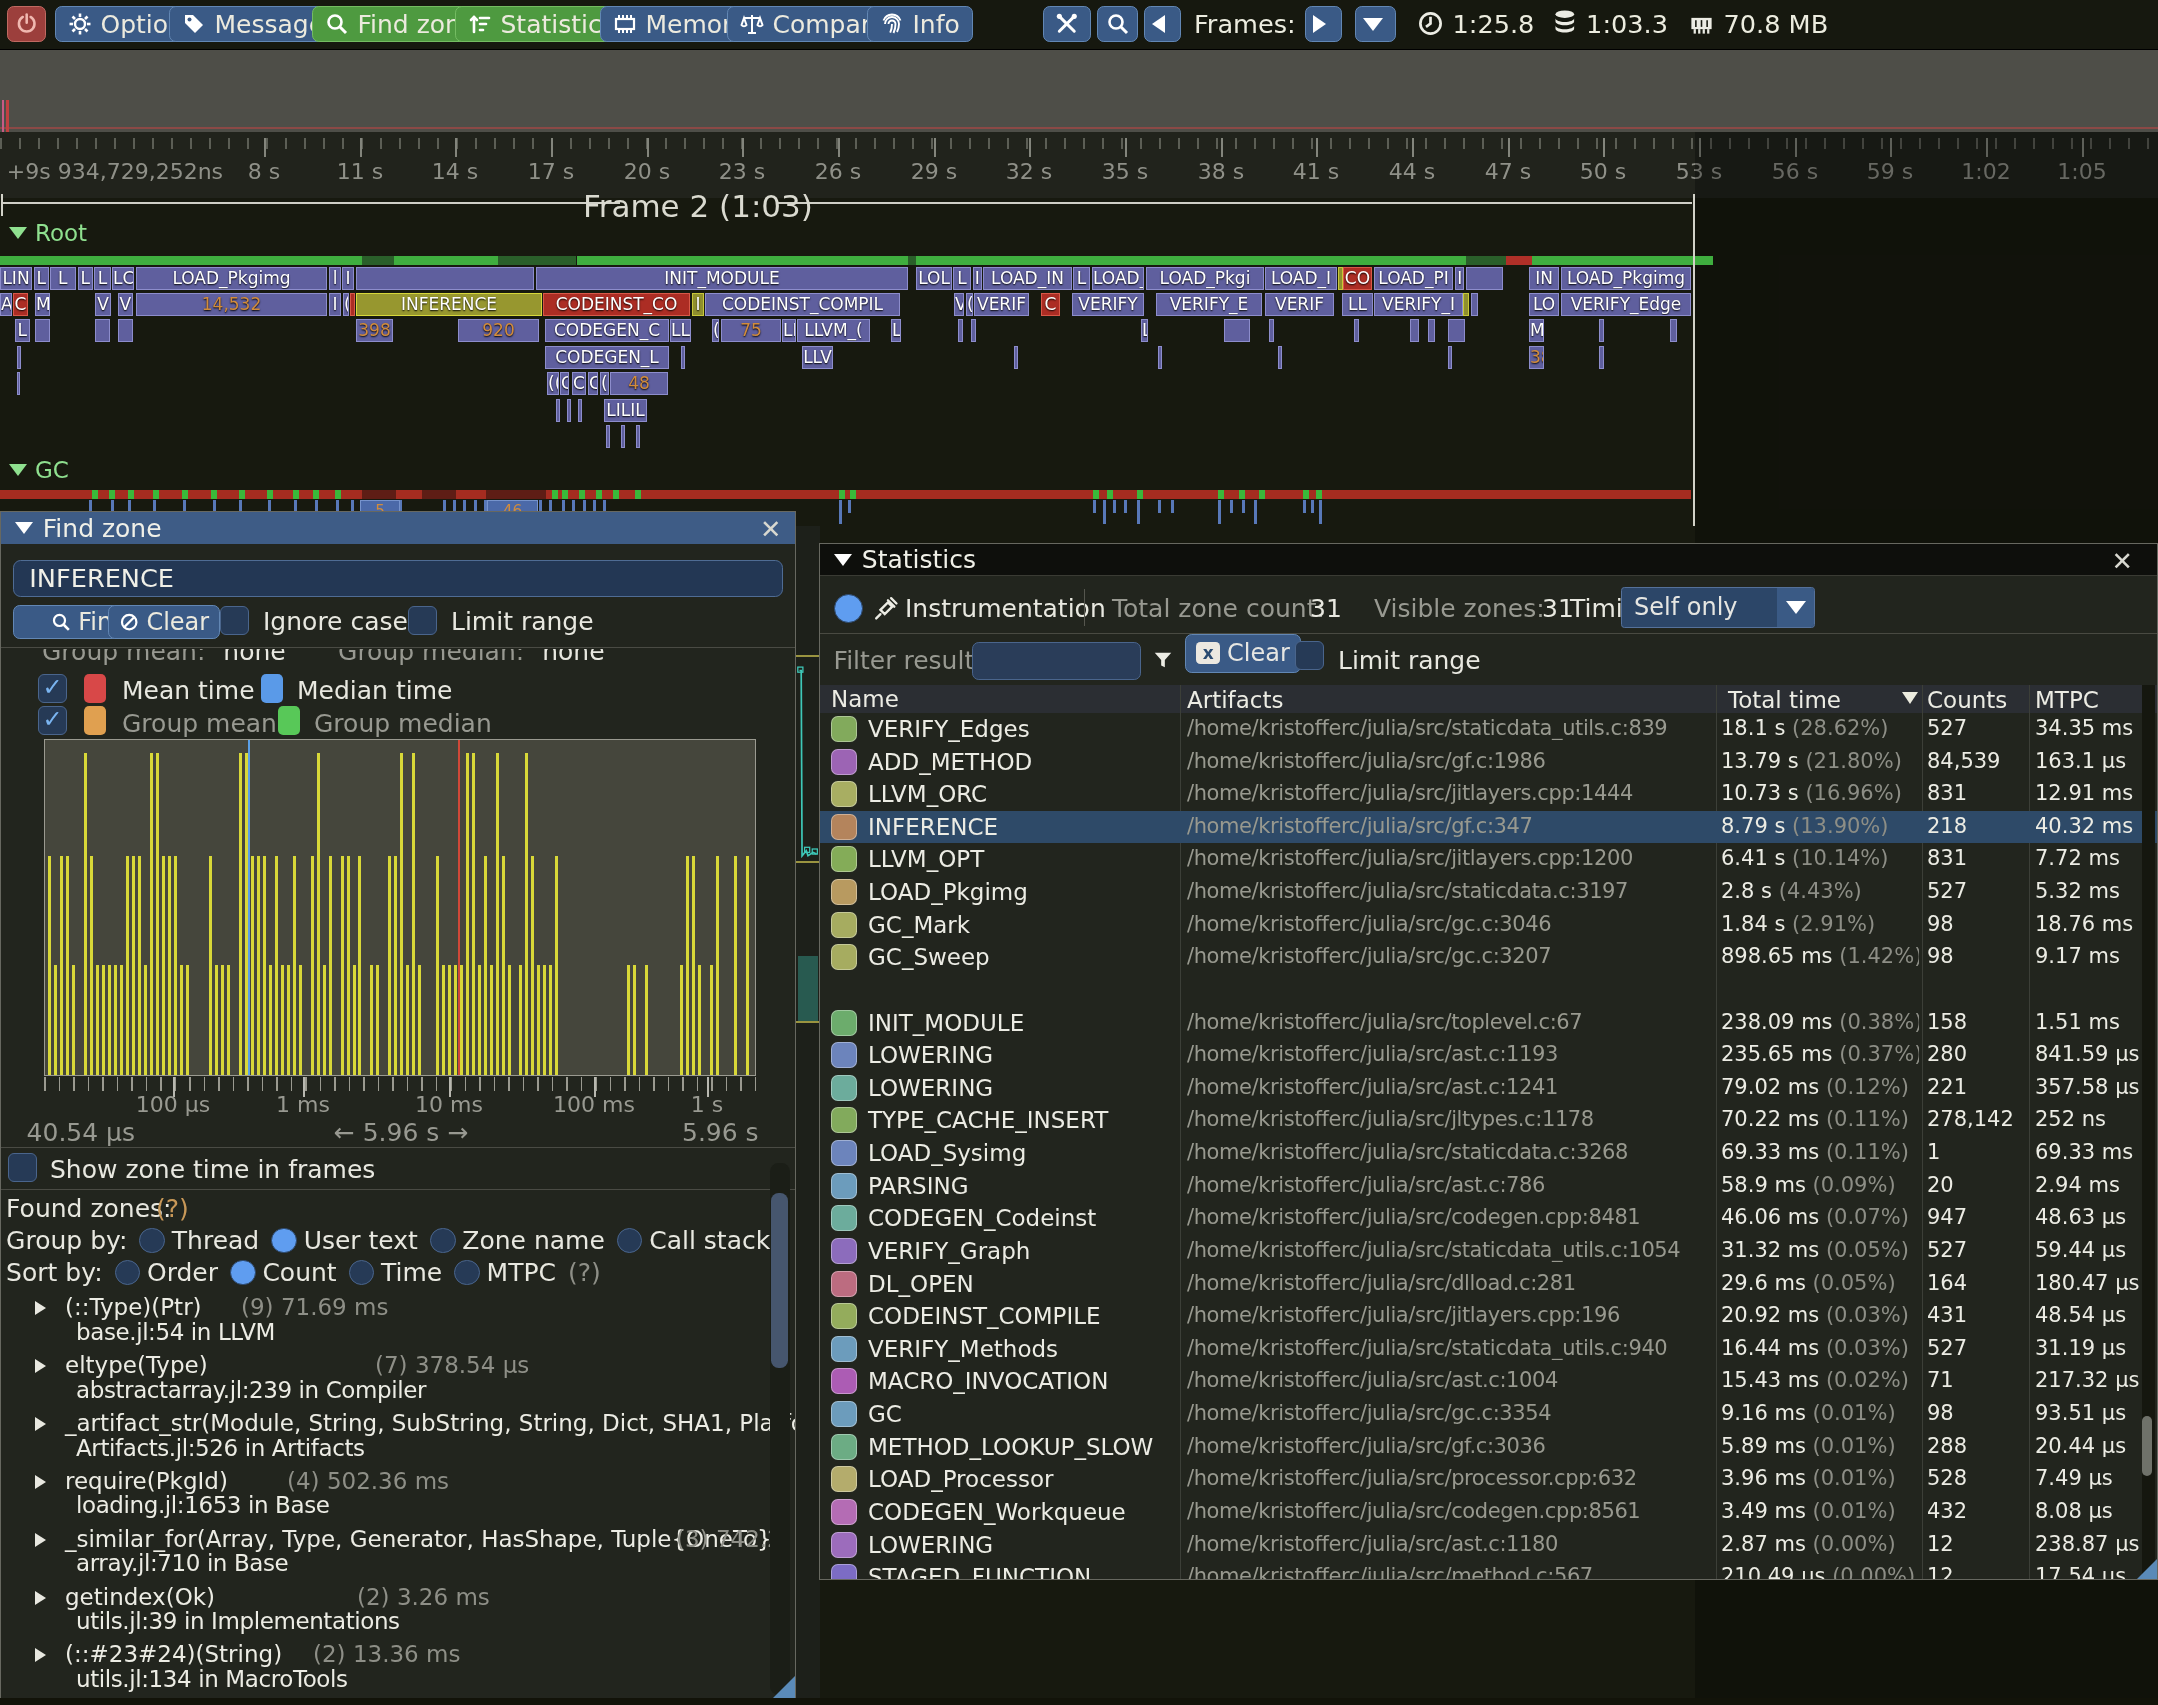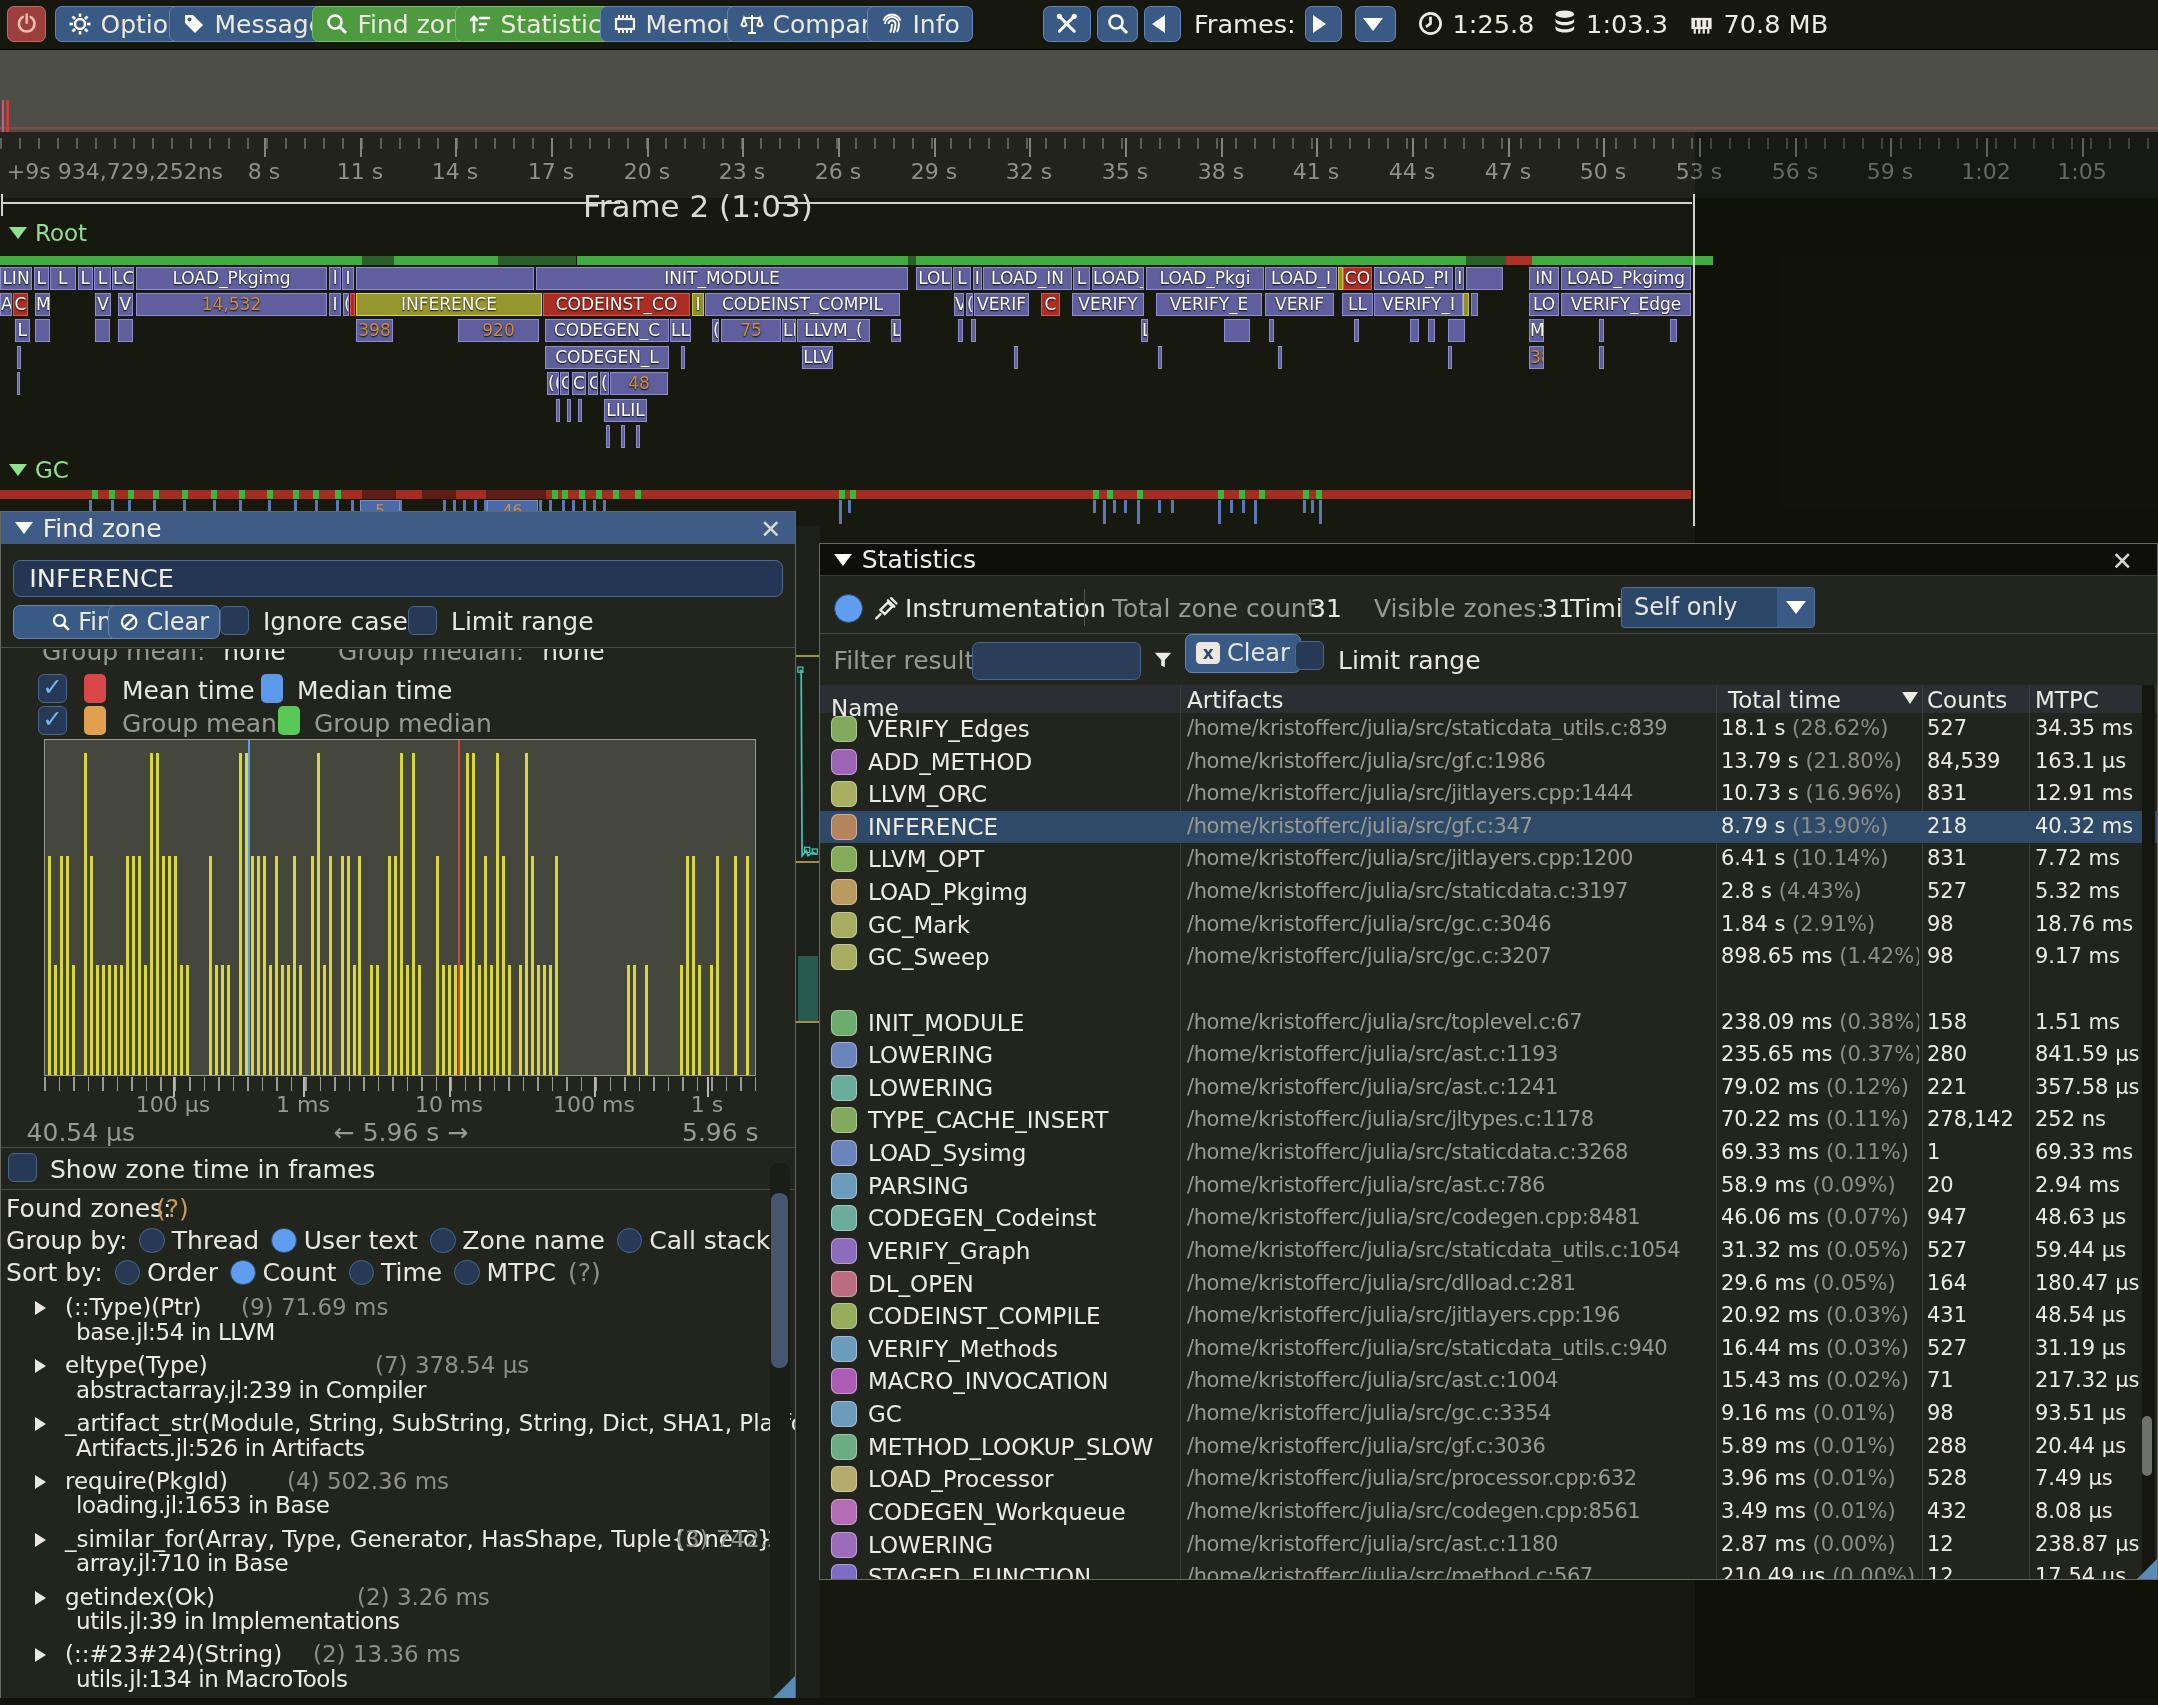--- a/index.html
+++ b/index.html
@@ -877,21 +877,21 @@
     </svg>
     <div id="st-clear">
       <span class="clear-glyph">x</span>
       <span>Clear</span>
     </div>
     <div class="cb" style="left:475px;top:1.7px;"></div>
     <span class="fz-label" style="left:518px;top:6.8px;">Limit range</span>
   </div>
 
   <div id="st-header">
-    <span style="position:absolute;left:11px;top:10px;">Name</span>
+    <span style="position:absolute;left:11px;top:1px;">Name</span>
     <span style="position:absolute;left:367px;top:1.7px;">Artifacts</span>
     <span style="position:absolute;left:908px;top:1.7px;">Total time</span>
     <span id="st-sort-arrow"></span>
     <span style="position:absolute;left:1107px;top:1.7px;">Counts</span>
     <span style="position:absolute;left:1215px;top:1.7px;">MTPC</span>
   </div>
   <div class="st-col-line" style="left:360px;"></div>
   <div class="st-col-line" style="left:896px;"></div>
   <div class="st-col-line" style="left:1102px;"></div>
   <div class="st-col-line" style="left:1209px;"></div>

